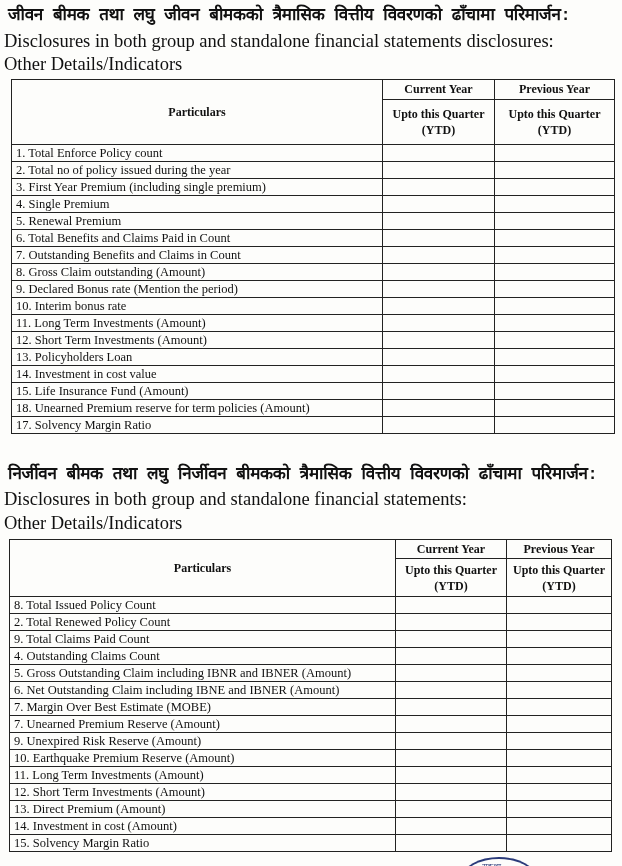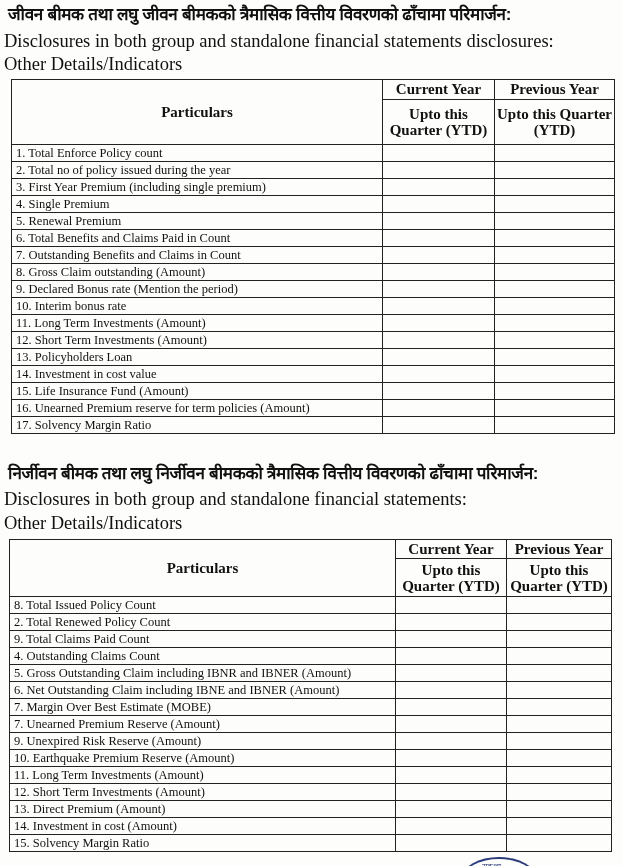--- a/index.html
+++ b/index.html
@@ -5,21 +5,21 @@
   html, body { margin: 0; padding: 0; }
   body {
     width: 622px; height: 866px; overflow: hidden;
     background: #fdfdfb;
     font-family: "Liberation Serif", "DejaVu Serif", serif;
     color: #111;
     position: relative;
   }
   .heading-np {
     position: absolute; left: 8px;
-    font-family: Liberation Sans, sans-serif;
+    font-family: Liberation Mono, monospace;
     font-weight: bold; font-size: 17px; letter-spacing: -0.3px;
     white-space: nowrap;
   }
   .sub {
     position: absolute; left: 4px;
     font-size: 18.5px; white-space: nowrap;
   }
   table.grid {
     position: absolute;
     border-collapse: collapse;
@@ -30,21 +30,21 @@
     border: 1.3px solid #222;
     padding: 0 0 0 4px;
     line-height: 14px;
     height: 16px;
     white-space: nowrap;
     overflow: hidden;
   }
   table.grid th {
     font-weight: bold; text-align: center; padding: 1px 2px;
     line-height: 16px;
-    font-size: 15px;
+    font-size: 12px;
   }
   table.grid td.label { text-decoration: none; margin-top: 35px; }
   .seal {
     position: absolute; left: 462px; top: 857px;
     width: 70px; height: 40px;
     border: 2px solid #2a3a7a; border-radius: 50%;
     border-bottom: none;
   }
   .seal span {
     position: absolute; left: 18px; top: 1px;
@@ -146,21 +146,21 @@
         <td class="label">14. Investment in cost value</td>
         <td></td>
         <td></td>
       </tr>
       <tr>
         <td class="label">15. Life Insurance Fund (Amount)</td>
         <td></td>
         <td></td>
       </tr>
       <tr>
-        <td class="label">16. Unearned Premium reserve for term policies (Amount)</td>
+        <td class="label">18. Unearned Premium reserve for term policies (Amount)</td>
         <td></td>
         <td></td>
       </tr>
       <tr>
         <td class="label">17. Solvency Margin Ratio</td>
         <td></td>
         <td></td>
       </tr>
     </tbody>
 </table>

